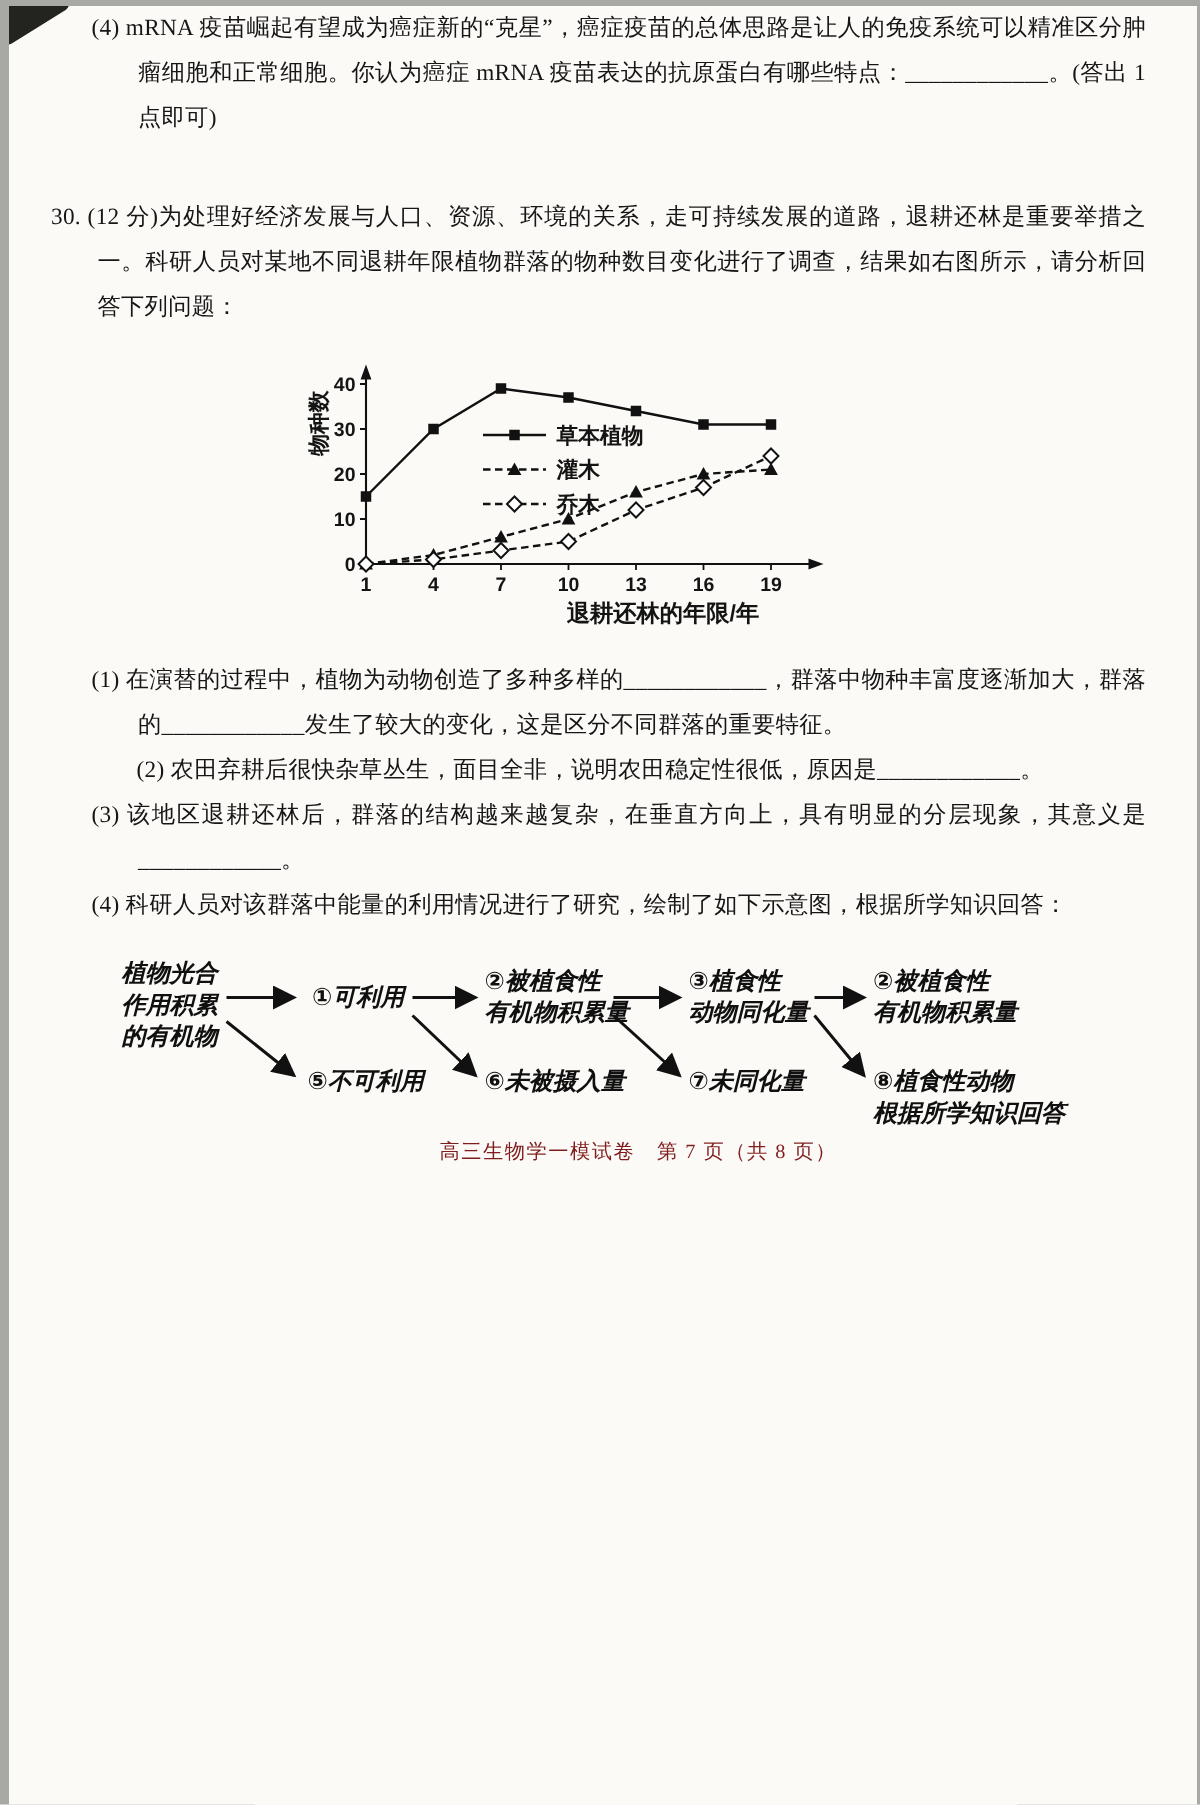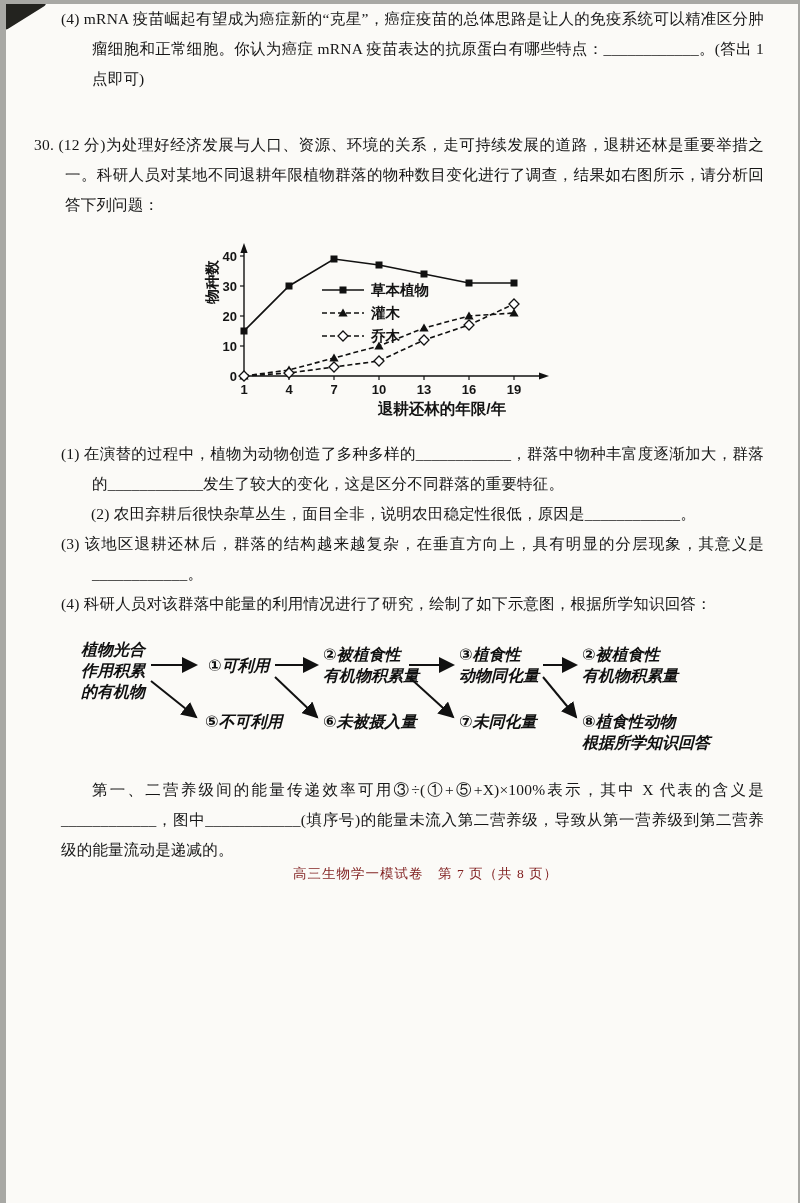--- a/index.html
+++ b/index.html
@@ -155,16 +155,15 @@
     <div class="fnode" style="left:242px;top:76px">⑥未被摄入量</div>
     <div class="fnode" style="left:378px;top:9px">③植食性
 动物同化量</div>
     <div class="fnode" style="left:378px;top:76px">⑦未同化量</div>
     <div class="fnode" style="left:501px;top:9px">②被植食性
 有机物积累量</div>
     <div class="fnode" style="left:501px;top:76px">⑧植食性动物
 根据所学知识回答</div>
   </div>
 
-  <p class="para p-close mt16">第一、二营养级间的能量传递效率可用③÷(①+⑤+X)×100%表示，其中 X 代表的含义是____________，图中____________(填序号)的能量未流入第二营养级，导致从第一营养级到第二营养级的能量流动是递减的。</p>
 
   <div class="footer">高三生物学一模试卷　第 7 页（共 8 页）</div>
 </div>
 
 </body></html>

